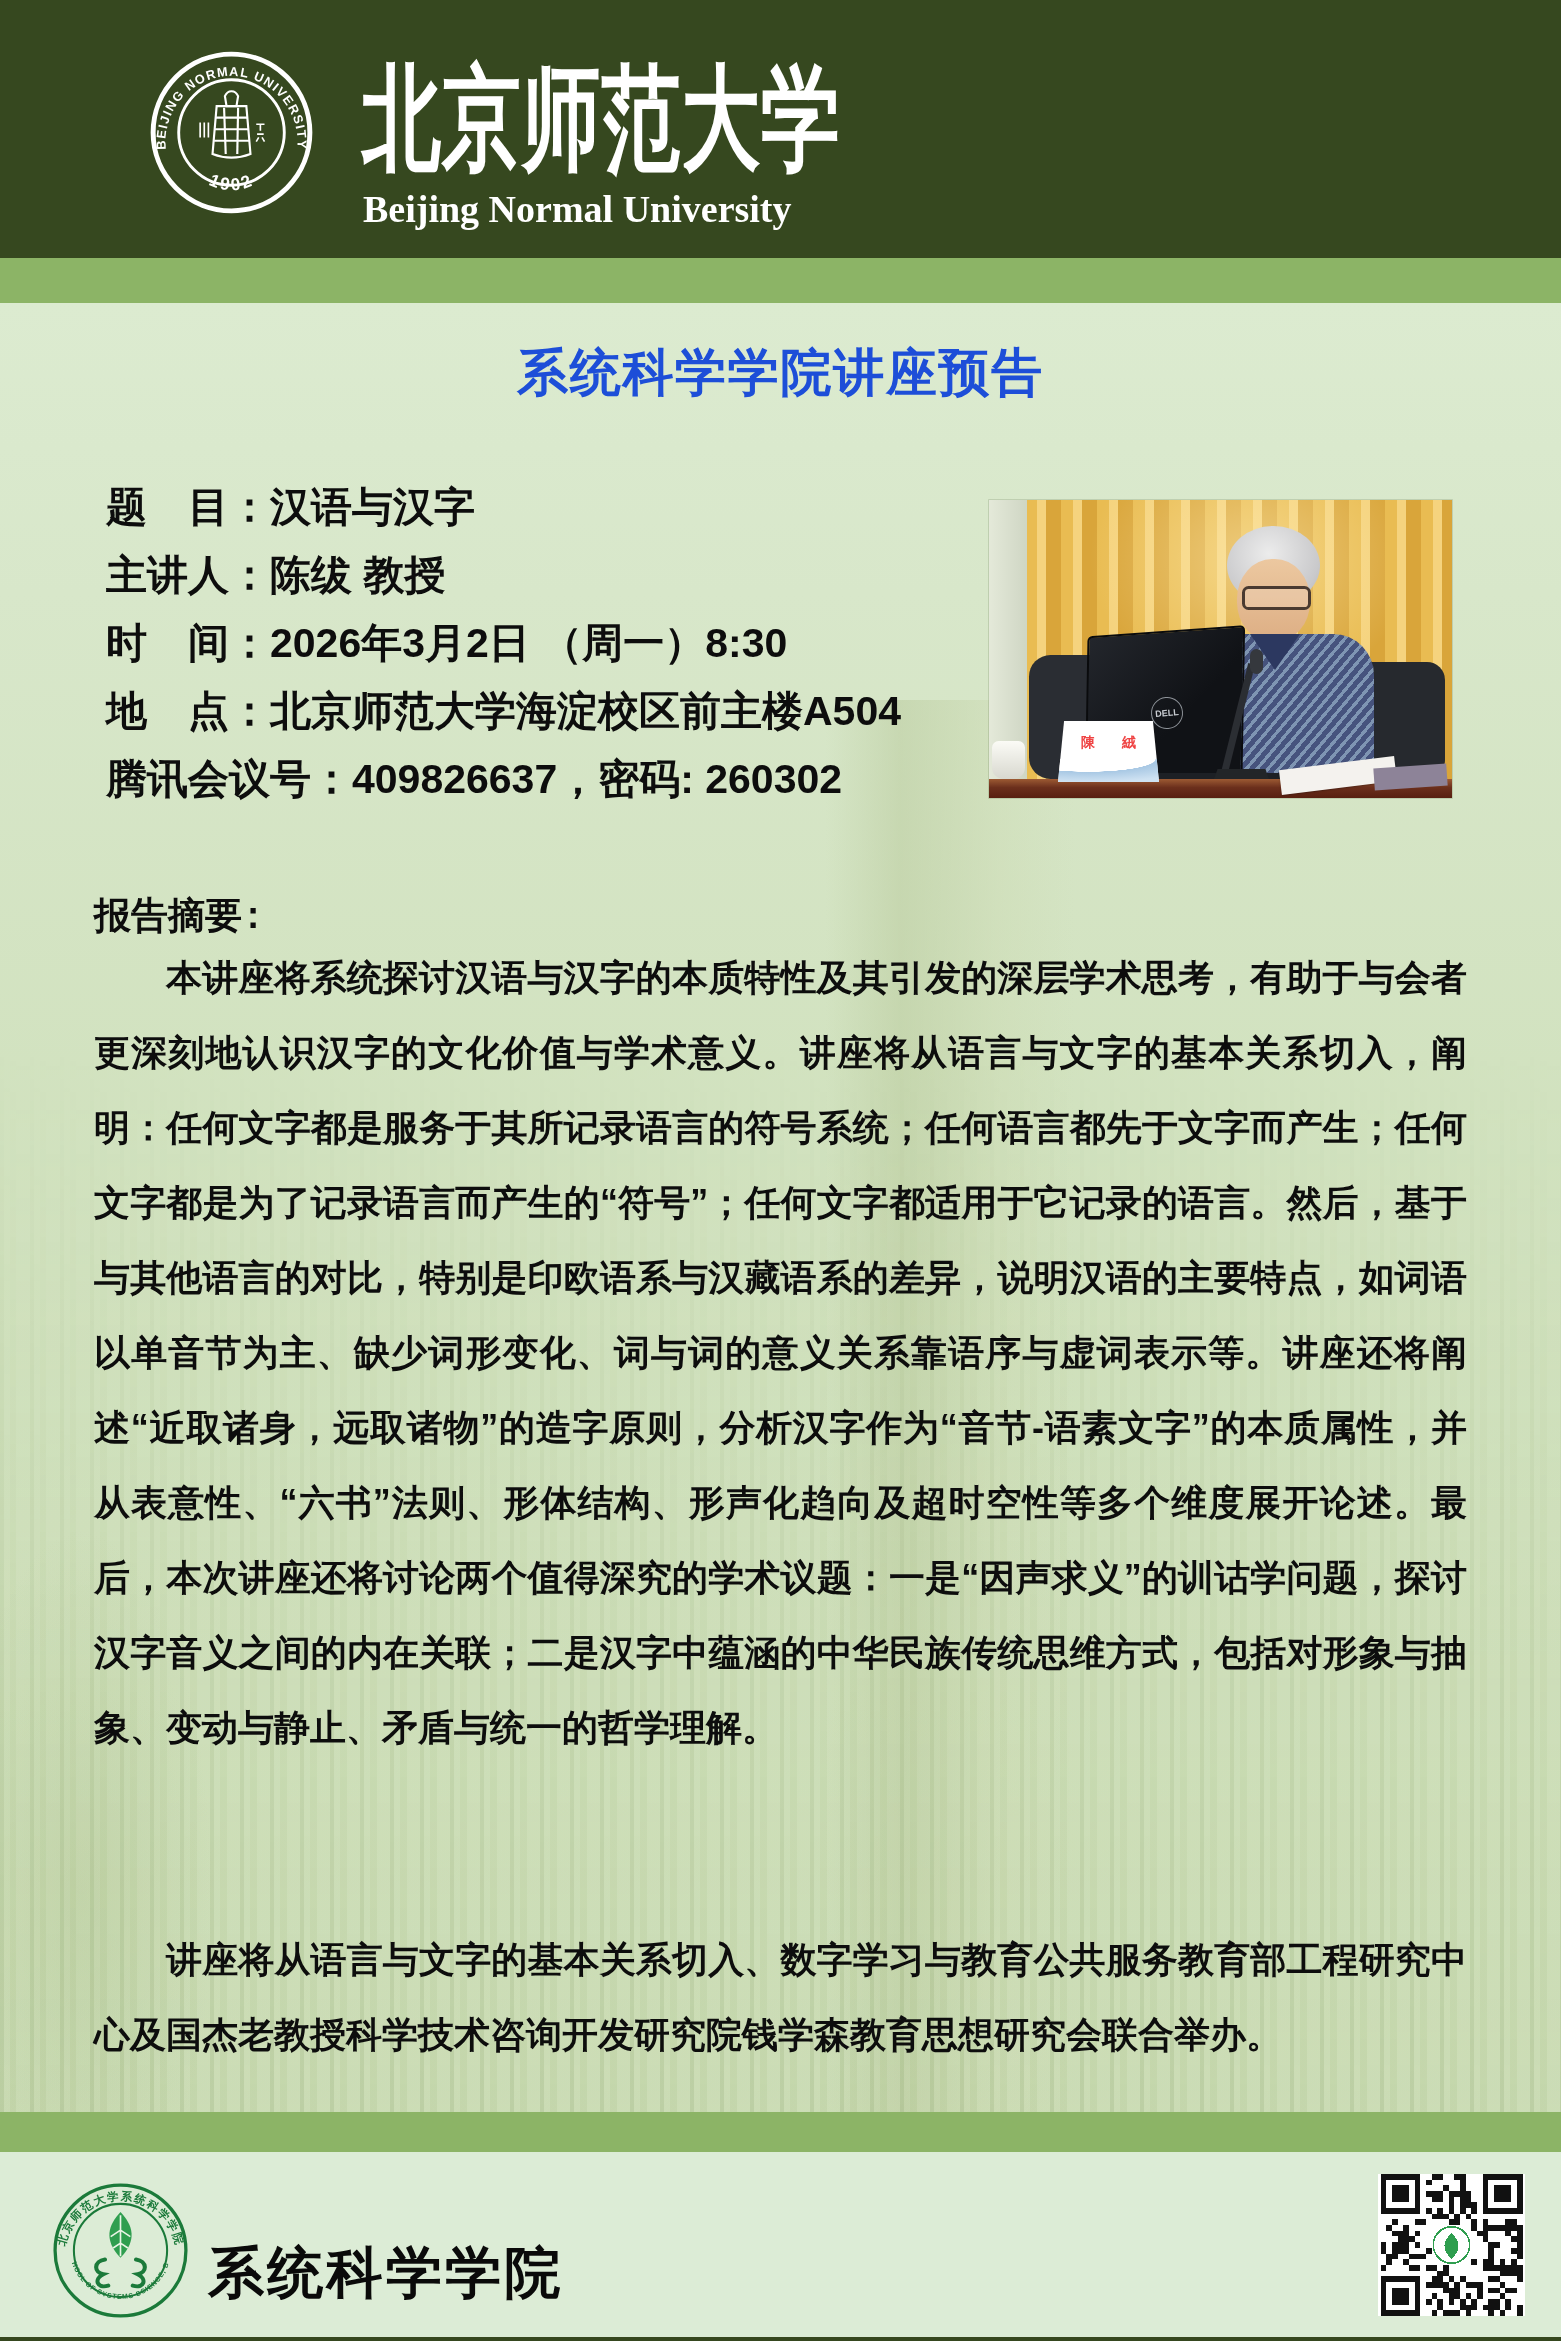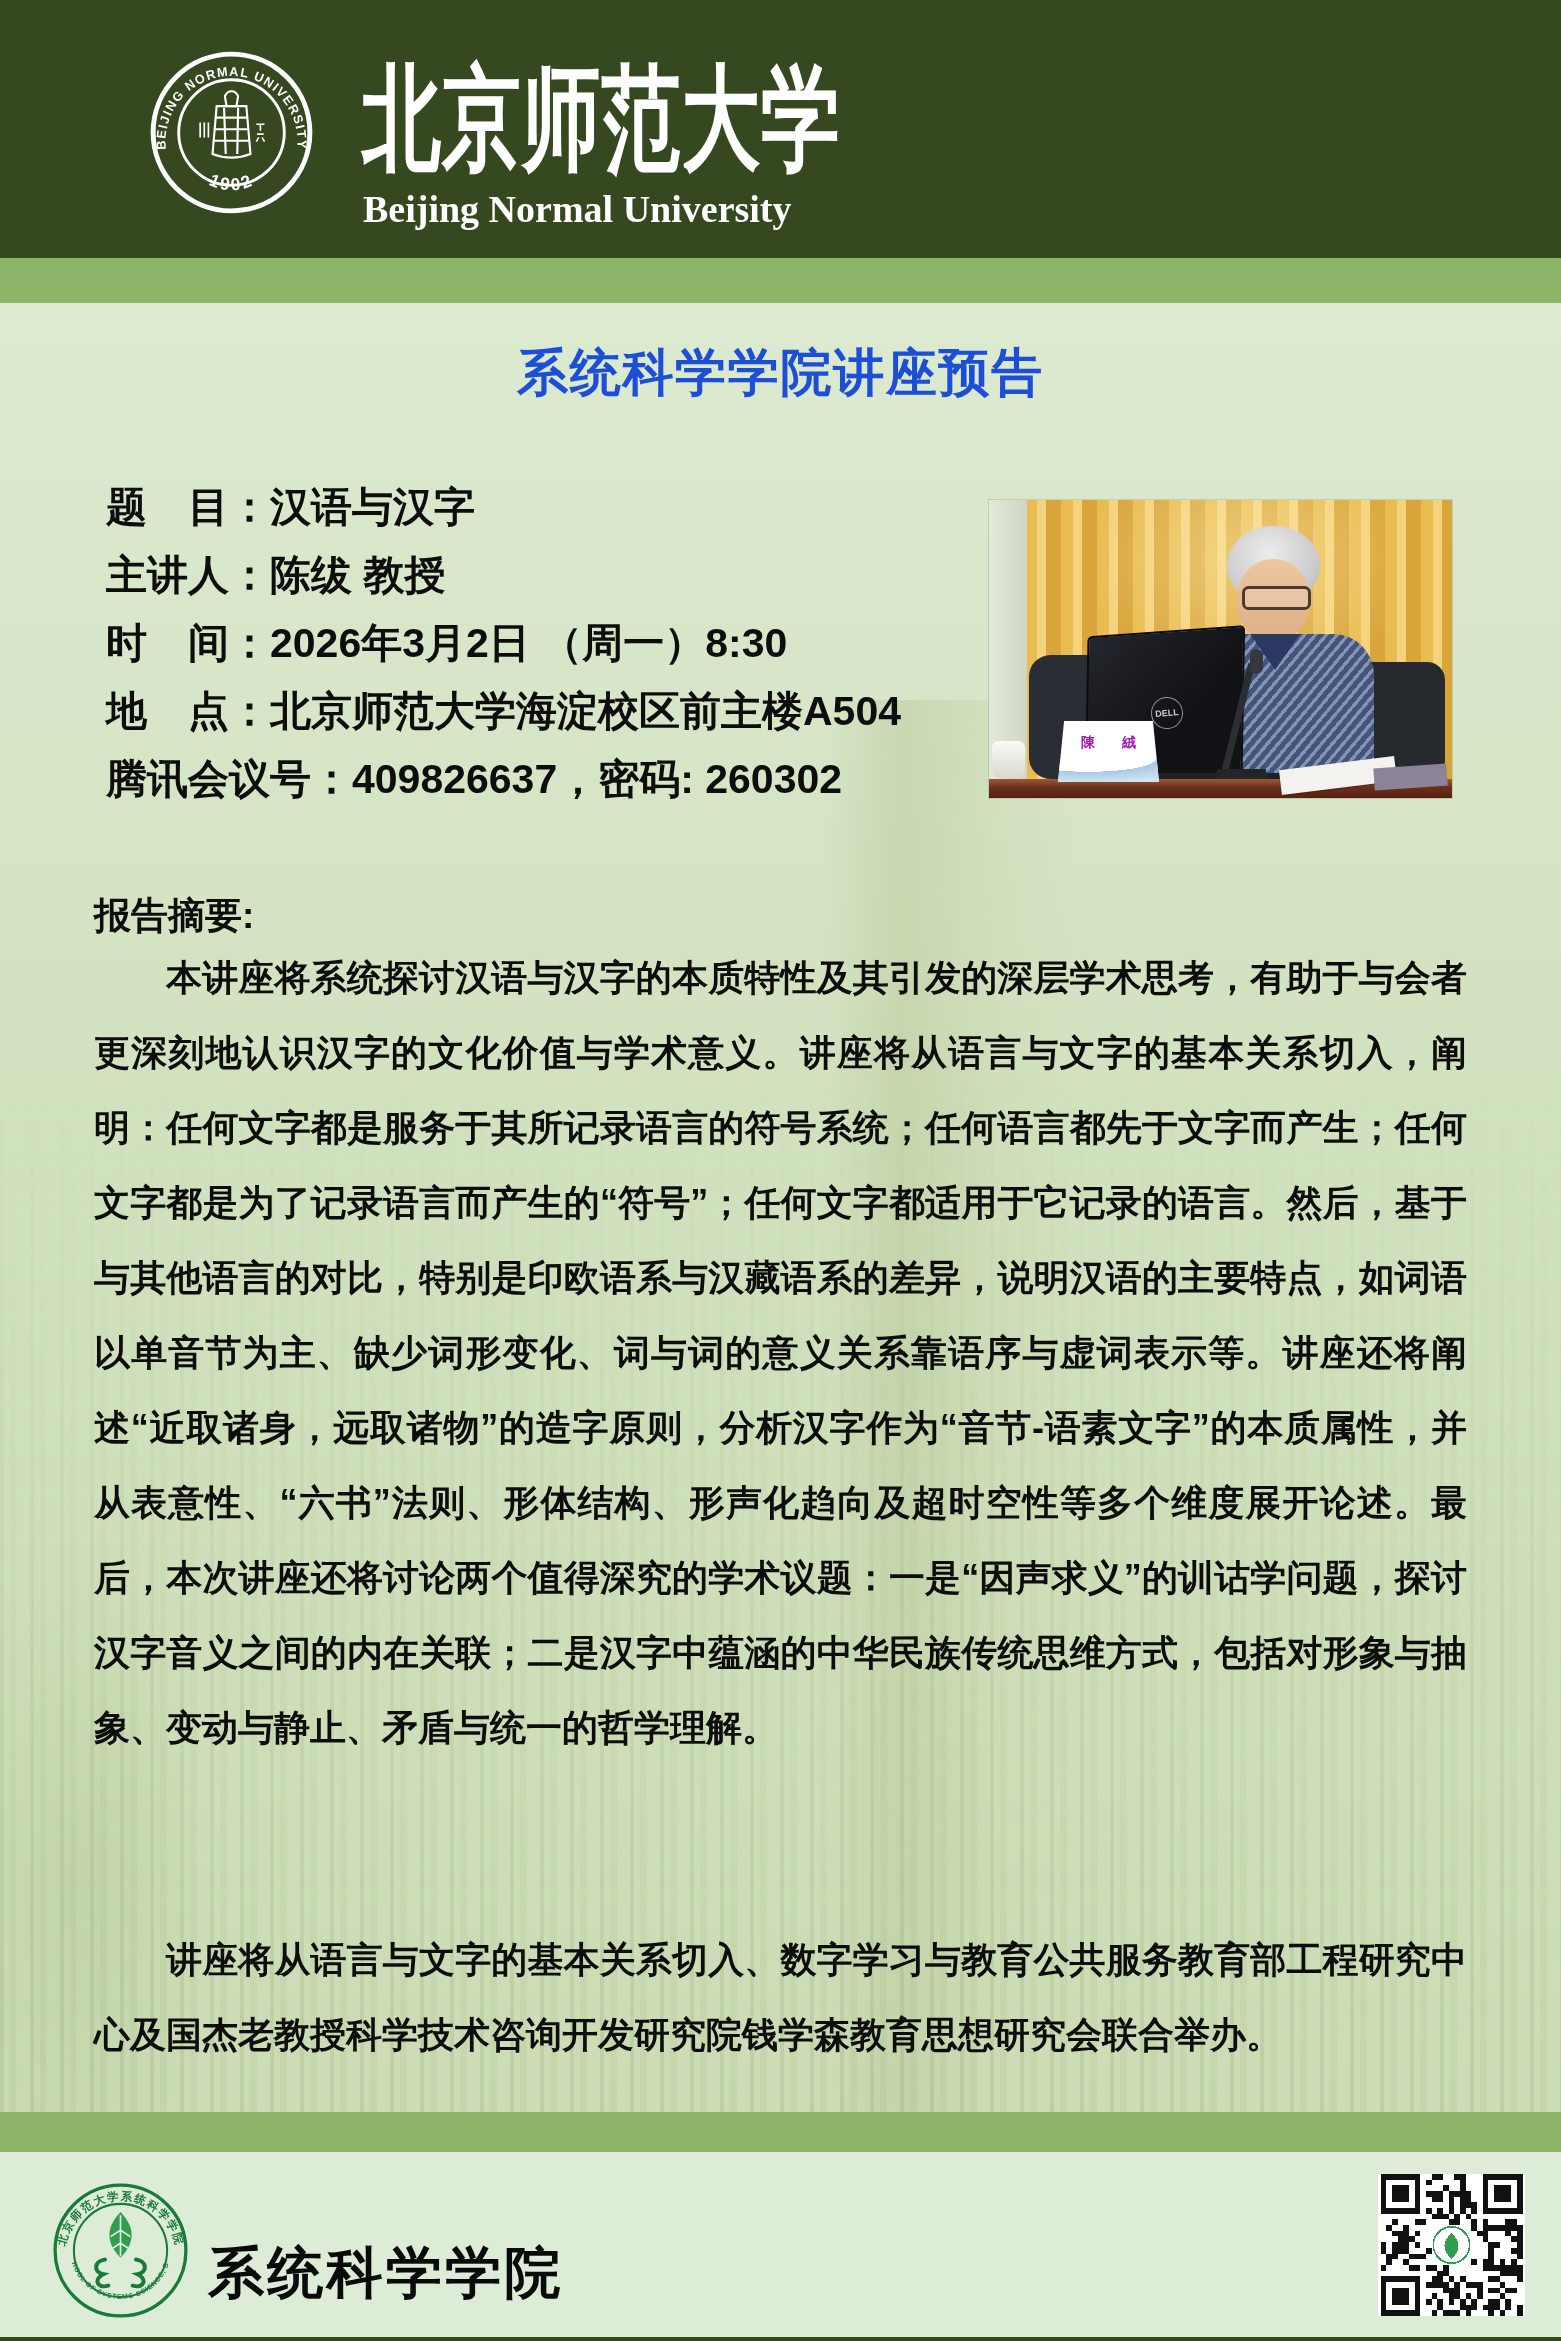--- a/index.html
+++ b/index.html
@@ -33,21 +33,21 @@
     background:linear-gradient(90deg,rgba(190,206,162,.0),rgba(182,199,152,.45) 30%,rgba(203,217,176,.35) 70%,rgba(190,206,162,.0));}
   .wm-blob{left:-50px;top:1223px;width:264px;height:743px;border-radius:50%;
     background:radial-gradient(ellipse at center,rgba(172,192,140,.35),rgba(172,192,140,0) 70%);}
   .wm-arch{left:710px;top:1925px;width:355px;height:347px;border-radius:50%;
     border:25px solid rgba(238,244,226,.55);border-bottom-color:transparent;
     transform:rotate(-4deg);}
   
   .title{left:0;top:339px;width:1561px;text-align:center;
     font-size:51px;font-weight:700;color:#1d4ed8;letter-spacing:1.7px;}
   .info{left:106px;top:473px;width:892px;font-size:41px;font-weight:700;line-height:68px;white-space:nowrap;}
-  .para-head{left:94px;width:1371px;font-size:37px;font-weight:700;}
+  .para-head{left:94px;width:1371px;font-size:37px;font-weight:700;font-family:Liberation Mono, monospace;}
   .para{left:94px;width:1373px;font-size:36px;font-weight:700;line-height:75px;
     text-align:justify;text-indent:2em;}
   .h-abstract{top:891px;}
   .p-abstract{top:940px;}
   .h-bio{top:1555px;}
   .p-bio{top:1591px;}
   .p-closing{top:1922px;}
   
   .photo{left:989px;top:500px;width:463px;height:298px;overflow:hidden;
     background:repeating-linear-gradient(90deg,#e9bc52 0 11.6px,#f5d37e 11.6px 21.5px,#d9a53a 21.5px 36px);
@@ -76,21 +76,21 @@
   .ph-base{left:116px;top:273px;width:190px;height:18px;background:#1d2025;transform:skewX(-30deg);}
   .ph-mic-arm{left:245px;top:162px;width:6.6px;height:117px;background:#2b2e33;transform:rotate(14deg);}
   .ph-mic-head{left:261px;top:149px;width:13.2px;height:25px;border-radius:6.6px;background:#35383d;}
   .ph-mic-base{left:221px;top:269px;width:63px;height:21.5px;background:#222528;
     clip-path:polygon(12% 0,88% 0,100% 100%,0 100%);}
   .ph-desk{left:0;top:279px;width:463px;height:19px;background:linear-gradient(180deg,#9c5a33,#6b2f1c 45%,#581f10);}
   .ph-card{left:69px;top:221px;width:101px;height:61px;background:#ffffff;
     clip-path:polygon(6% 0,94% 0,100% 100%,0 100%);box-shadow:0 1.7px 2.5px rgba(0,0,0,.35);}
   .ph-card-wave{left:0;top:38px;width:101px;height:23px;
     background:radial-gradient(120% 100% at 30% 0,#ffffff 55%,#a8c8e4 56%,#cfe2f2);}
-  .ph-card-name{left:0;top:13.2px;width:101px;text-align:center;font-size:14px;font-weight:700;color:#a21caf;letter-spacing:11.6px;text-indent:11.6px;}
+  .ph-card-name{left:0;top:13.2px;width:101px;text-align:center;font-size:14px;font-weight:700;color:#ef4444;letter-spacing:11.6px;text-indent:11.6px;}
   .ph-card-logo{left:8.3px;top:3.3px;width:83px;height:7.4px;font-size:6.6px;color:#8a3b3b;overflow:hidden;white-space:nowrap;}
   .ph-paper{left:291px;top:263px;width:116px;height:25px;background:#f4f2ee;transform:rotate(-7deg);box-shadow:0 0.8px 1.7px rgba(0,0,0,.3);}
   .ph-folder{left:385px;top:266px;width:73px;height:21.5px;background:#8d8398;transform:rotate(-4deg);}
   .ph-cup{left:3.3px;top:241px;width:33px;height:38px;border-radius:6.6px 6.6px 11.6px 11.6px;background:linear-gradient(180deg,#fbfbf6,#d8d8cf);}
   
   .footer{left:0;top:2152px;width:1561px;height:185px;background:#dcecd6;}
   .fseal-svg{left:51px;top:29px;width:139px;height:139px;}
   .fname{left:208px;top:84px;font-size:56px;font-weight:700;color:#0a0a0a;letter-spacing:3.3px;white-space:nowrap;}
   .qr{left:1378px;top:22px;width:147px;height:142px;background:#ffffff;padding:0;}
   .qr svg{width:147px;height:142px;display:block;}

